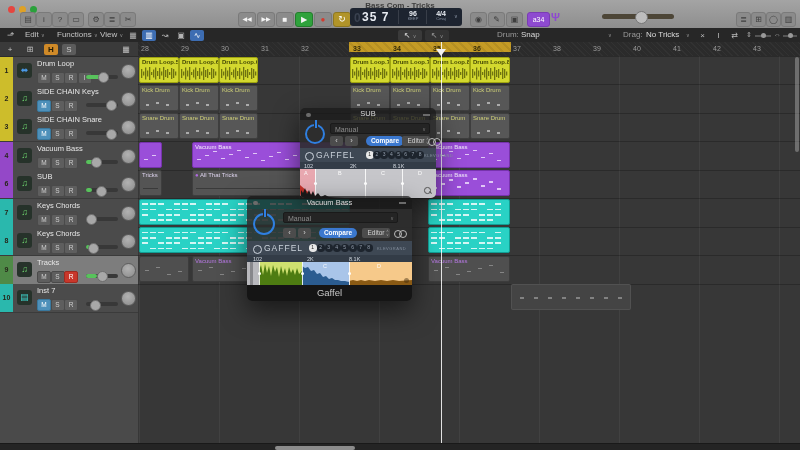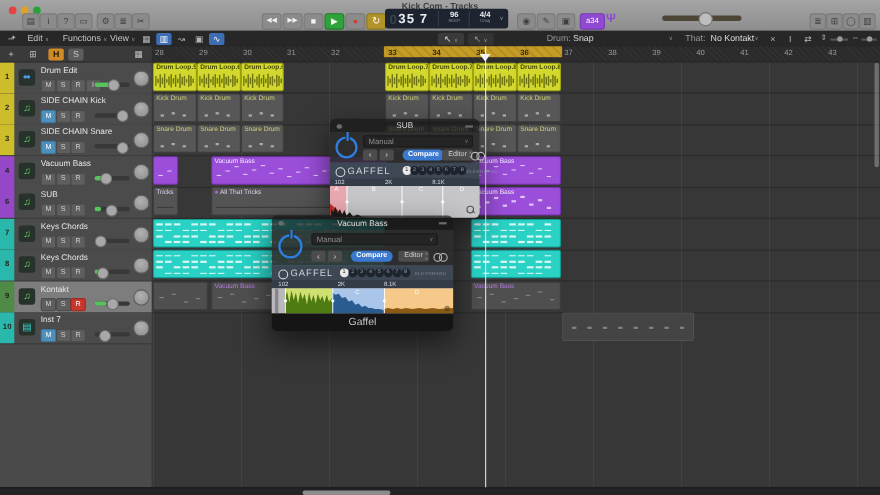--- a/index.html
+++ b/index.html
@@ -123,21 +123,21 @@
 </style>
 </head>
 <body>
 
 <div id="app">
 
   <div id="titlebar">
     <div class="tl" style="left:8px;background:#e5453f"></div>
     <div class="tl" style="left:19px;background:#dfa126"></div>
     <div class="tl" style="left:30px;background:#2aa13b"></div>
-    <div id="win-title">Kick Com - Tracks</div>
+    <div id="win-title">Bass Com - Tricks</div>
     <div id="tb-left">
         <div class="tbtn" style="left: 20px; width: 14px;">▤</div>
         <div class="tbtn" style="left: 36px; width: 14px;">i</div>
         <div class="tbtn" style="left: 52px; width: 14px;">?</div>
         <div class="tbtn" style="left: 68px; width: 14px;">▭</div>
         <div class="tbtn" style="left: 88px; width: 14px;">⚙</div>
         <div class="tbtn" style="left: 104px; width: 14px;">≣</div>
         <div class="tbtn" style="left: 120px; width: 14px;">✂</div>
       </div>
     <div id="tb-transport">
@@ -193,22 +193,22 @@
         <div class="mb-ic on" style="left: 142px;">▥</div>
         <div class="mb-ic" style="left: 158px;">↝</div>
         <div class="mb-ic" style="left: 174px;">▣</div>
         <div class="mb-ic on" style="left: 190px;">∿</div>
       </div>
     <div class="mb-ic" style="left:398px;width:24px;background:#3a3a3a;color:#ddd">↖ <span class="chev">∨</span></div>
     <div class="mb-ic" style="left:425px;width:24px;background:#333;color:#999">↖ <span class="chev">∨</span></div>
     <div class="menu-item" style="left:497px;color:#9a9a9a">Drum:</div>
     <div class="menu-item" style="left:521px;color:#dcdcdc">Snap</div>
     <div class="menu-item chev" style="left:608px">∨</div>
-    <div class="menu-item" style="left:623px;color:#9a9a9a">That:</div>
-    <div class="menu-item" style="left:646px;color:#dcdcdc">No Kontakt</div>
+    <div class="menu-item" style="left:623px;color:#9a9a9a">Drag:</div>
+    <div class="menu-item" style="left:646px;color:#dcdcdc">No Tricks</div>
     <div class="menu-item chev" style="left:686px">∨</div>
     <div class="mb-ic" style="left:696px;width:13px;color:#bbb">×</div>
     <div class="mb-ic" style="left:712px;width:13px;color:#bbb">I</div>
     <div class="mb-ic" style="left:728px;width:13px;color:#bbb">⇄</div>
     <div class="menu-item" style="left:746px;color:#aaa;font-size:7px">⇕</div>
     <div class="abs" style="left:755px;top:6.5px;width:16px;height:2px;background:#555">
       <div class="abs" style="left:6px;top:-1.5px;width:5px;height:5px;border-radius:50%;background:#999"></div>
       </div>
     <div class="menu-item" style="left:774px;color:#aaa;font-size:7px">⇔</div>
     <div class="abs" style="left:783px;top:6.5px;width:14px;height:2px;background:#555">
@@ -221,35 +221,35 @@
         <div class="tp-btn" style="left: 5px; width: 10px; color: rgb(194, 194, 194);">+</div>
         <div class="tp-btn" style="left: 24px; width: 12px; color: rgb(194, 194, 194);">⊞</div>
         <div class="tp-btn" style="left: 44px; width: 14px; background: rgb(208, 138, 40); color: rgb(36, 28, 6); font-weight: bold;">H</div>
         <div class="tp-btn" style="left: 62px; width: 14px; background: rgb(92, 92, 92);">S</div>
         <div class="tp-btn" style="left: 120px; width: 12px; color: rgb(194, 194, 194);">▦</div>
       </div>
     <div id="track-list">
         <div class="track-row" style="top: 14.5px;">
           <div class="tnum" style="background: rgb(205, 189, 43);">1</div>
           <div class="ticon" style="color: rgb(74, 154, 232);">⬌</div>
-          <div class="tname">Drum Edit</div>
+          <div class="tname">Drum Loop</div>
           <div class="msr" style="left: 37px;">M</div>
           <div class="msr" style="left: 50.5px;">S</div>
           <div class="msr" style="left: 64px;">R</div>
           <div class="msr" style="left: 77.5px;">I</div>
           <div class="tslider">
             <div class="tfill" style="width: 16.64px;"></div>
             <div class="tthumb" style="left: 12px;"></div>
           </div>
           <div class="tknob"></div>
         </div>
         <div class="track-row" style="top: 42.95px;">
           <div class="tnum" style="background: rgb(205, 189, 43);">2</div>
           <div class="ticon" style="color: rgb(111, 216, 111);">♫</div>
-          <div class="tname">SIDE CHAIN Kick</div>
+          <div class="tname">SIDE CHAIN Keys</div>
           <div class="msr mon" style="left: 37px;">M</div>
           <div class="msr" style="left: 50.5px;">S</div>
           <div class="msr" style="left: 64px;">R</div>
           <div class="tslider">
             <div class="tfill" style="width: 0px;"></div>
             <div class="tthumb" style="left: 20.32px;"></div>
           </div>
           <div class="tknob"></div>
         </div>
         <div class="track-row" style="top: 71.4px;">
@@ -313,21 +313,21 @@
           <div class="msr" style="left: 64px;">R</div>
           <div class="tslider">
             <div class="tfill" style="width: 4.48px;"></div>
             <div class="tthumb" style="left: 1.76px;"></div>
           </div>
           <div class="tknob"></div>
         </div>
         <div class="track-row sel" style="top: 213.65px;">
           <div class="tnum" style="background: rgb(79, 138, 71);">9</div>
           <div class="ticon" style="color: rgb(111, 216, 111);">♫</div>
-          <div class="tname">Kontakt</div>
+          <div class="tname">Tracks</div>
           <div class="msr" style="left: 37px;">M</div>
           <div class="msr" style="left: 50.5px;">S</div>
           <div class="msr ron" style="left: 64px;">R</div>
           <div class="tslider">
             <div class="tfill" style="width: 10.88px;"></div>
             <div class="tthumb" style="left: 11.36px;"></div>
           </div>
           <div class="tknob"></div>
         </div>
         <div class="track-row" style="top: 242.1px;">

